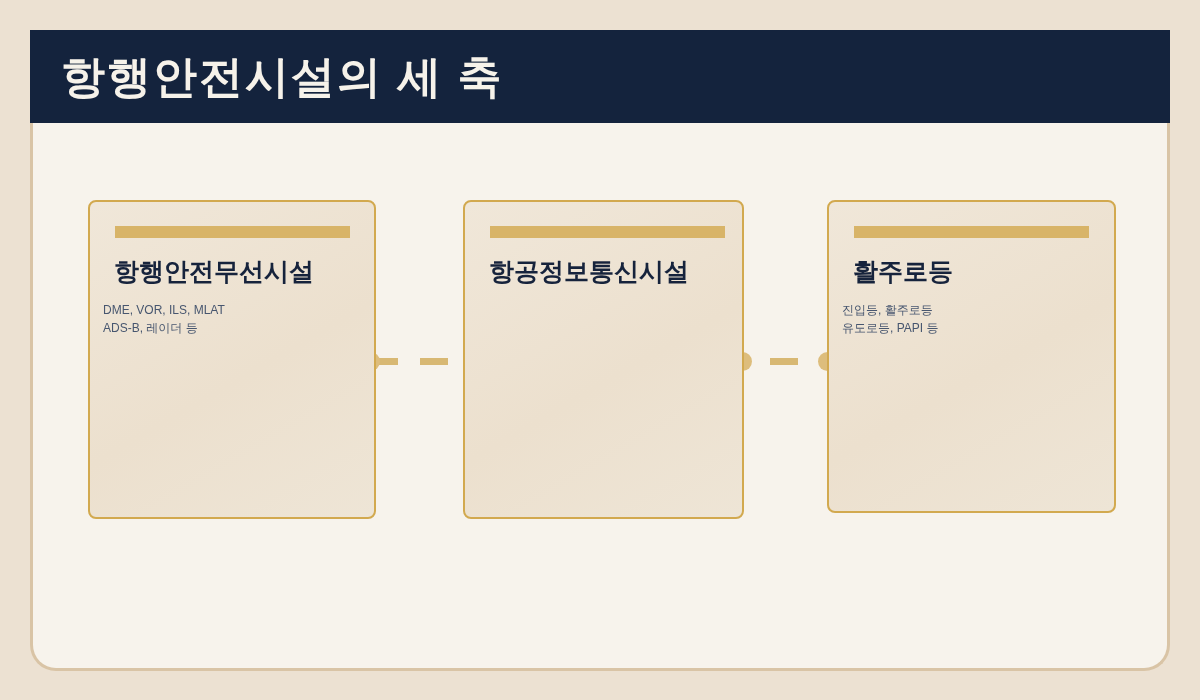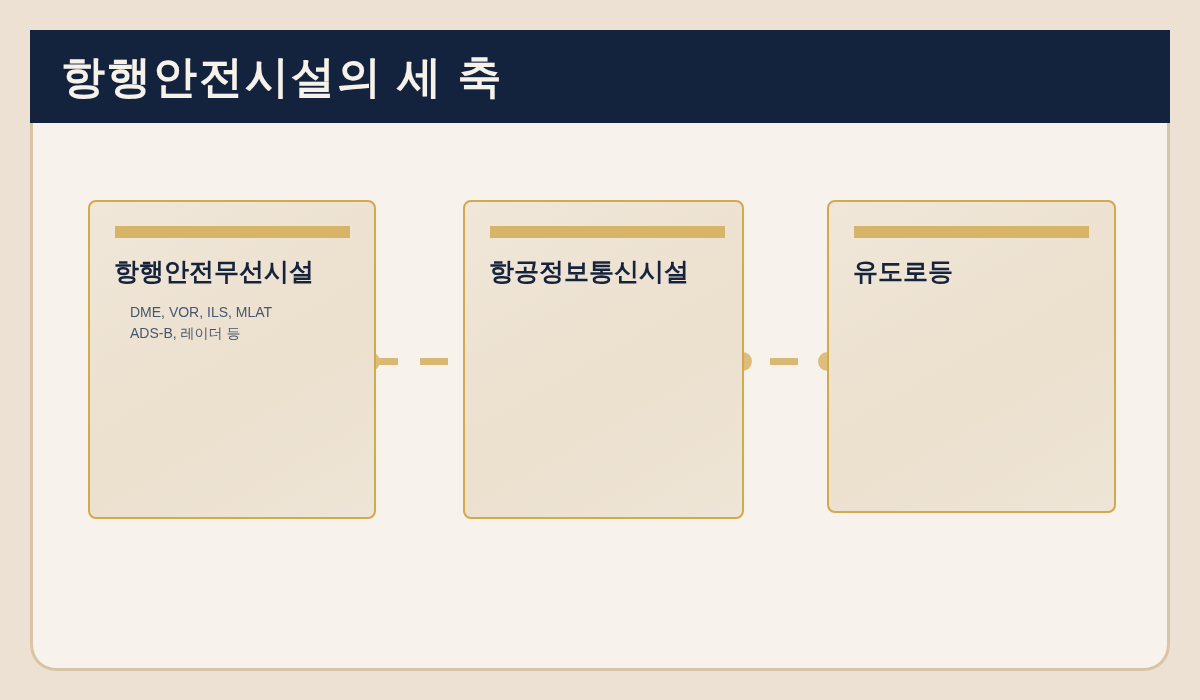--- a/index.html
+++ b/index.html
@@ -114,23 +114,23 @@
     left: 24px;
     top: 56px;
     font-size: 25px;
     font-weight: bold;
     color: #16233c;
     line-height: 1.1;
     white-space: nowrap;
   }
   .card-desc {
     position: absolute;
-    left: 40px;
+    left: 13px;
     top: 100px;
-    font-size: 14px;
+    font-size: 12px;
     color: #47566f;
     line-height: 1.48;
     white-space: pre-line;
   }
 </style>
 </head>
 <body>
 
 <div id="slide">
 
@@ -152,16 +152,18 @@
 ADS-B, 레이더 등</div>
   </div>
 
   <div class="card" id="card-2">
     <div class="card-accent-bar"></div>
     <div class="card-title">항공정보통신시설</div>
   </div>
 
   <div class="card" id="card-3">
     <div class="card-accent-bar"></div>
-    <div class="card-title">유도로등</div>
+    <div class="card-title">활주로등</div>
+    <div class="card-desc">진입등, 활주로등
+유도로등, PAPI 등</div>
   </div>
 
 </div>
 
 </body></html>

